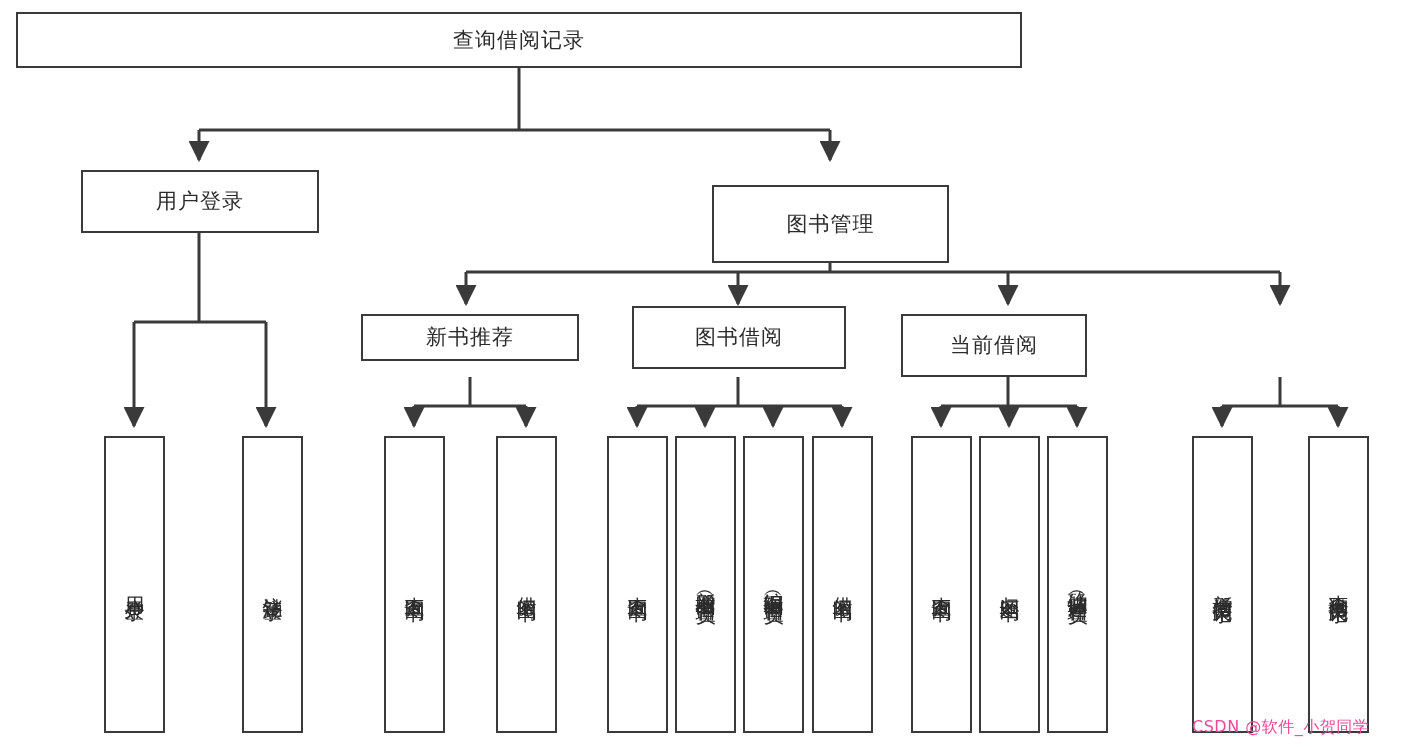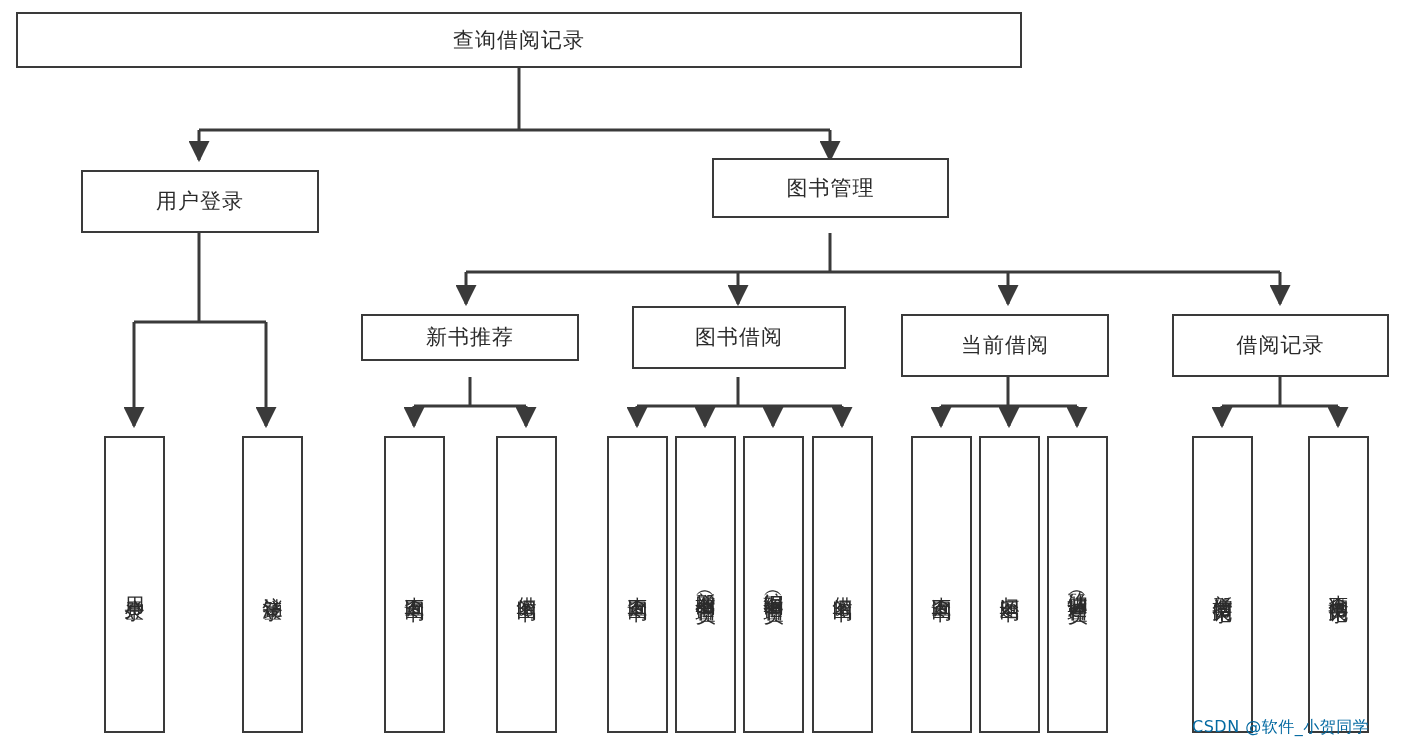--- a/index.html
+++ b/index.html
@@ -49,21 +49,21 @@
   #wires{
     position:absolute;
     left:0;top:0;
     width:1405px;height:747px;
     pointer-events:none;
   }
   
   .watermark{
     position:absolute;
     font-size:16px;
-    color:#0369a1;
+    color:#ec4899;
     white-space:nowrap;
     letter-spacing:0.5px;
   }
 </style>
 </head>
 <body>
 
 <div id="canvas">
 
   <svg id="wires" viewBox="0 0 1405 747" xmlns="http://www.w3.org/2000/svg">
@@ -120,39 +120,36 @@
   </svg>
 
   <div class="node lvl0" style="left:16px;top:12px;width:1006px;height:56px;">
     <span class="label">查询借阅记录</span>
   </div>
 
   <div class="node lvl1" style="left:81px;top:170px;width:238px;height:63px;">
     <span class="label">用户登录</span>
   </div>
 
-  <div class="node lvl1" style="left:712px;top:158px;width:237px;height:60px;">
+  <div class="node lvl1" style="left:712px;top:185px;width:237px;height:78px;">
     <span class="label">图书管理</span>
   </div>
 
   <div class="node lvl2" style="left:361px;top:314px;width:218px;height:47px;">
     <span class="label">新书推荐</span>
   </div>
 
   <div class="node lvl2" style="left:632px;top:306px;width:214px;height:63px;">
     <span class="label">图书借阅</span>
   </div>
 
-  <div class="node lvl2" style="left:901px;top:314px;width:208px;height:63px;">
+  <div class="node lvl2" style="left:901px;top:314px;width:186px;height:63px;">
     <span class="label">当前借阅</span>
   </div>
 
-  <div class="node lvl2" style="left:1172px;top:314px;width:217px;height:63px;">
-    <span class="label">借阅记录</span>
-  </div>
 
   <div class="node leaf" style="left:104px;top:436px;width:61px;height:297px;">
     <span class="label">用户登录</span>
   </div>
   <div class="node leaf" style="left:242px;top:436px;width:61px;height:297px;">
     <span class="label">注销登录</span>
   </div>
 
   <div class="node leaf" style="left:384px;top:436px;width:61px;height:297px;">
     <span class="label">查询图书</span>

